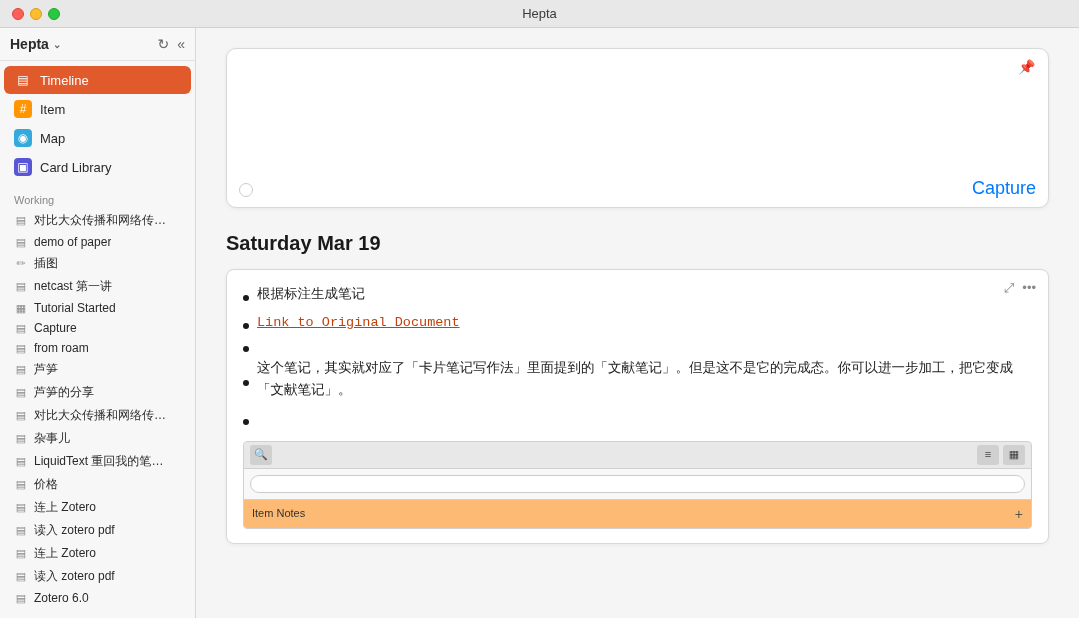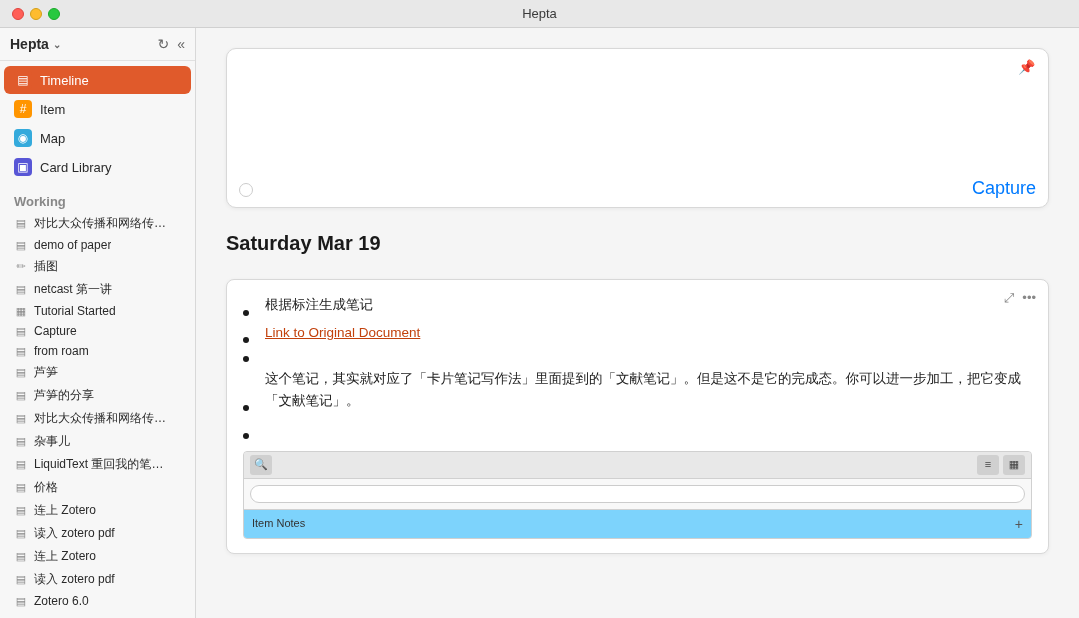--- a/index.html
+++ b/index.html
@@ -119,22 +119,22 @@
       justify-content: center;
       font-size: 12px;
       flex-shrink: 0;
     }
     .icon-timeline { background: #e05a2b; color: white; }
     .icon-tags { background: #ff9500; color: white; }
     .icon-map { background: #34aadc; color: white; }
     .icon-card { background: #5856d6; color: white; }
 
     .section-label {
-      font-size: 13px;
-      font-weight: 700;
+      font-size: 11px;
+      font-weight: 400;
       color: #888;
       padding: 8px 14px 3px 14px;
       text-transform: none;
     }
 
     .sidebar-item {
       display: flex;
       align-items: center;
       gap: 6px;
       padding: 3px 10px 3px 14px;
@@ -200,21 +200,21 @@
       cursor: pointer;
       background: none;
       border: none;
     }
 
     
     .date-heading {
       font-size: 20px;
       font-weight: 700;
       color: #1a1a1a;
-      margin-bottom: 24px;
+      margin-bottom: 14px;
     }
 
     
     .note-card {
       background: white;
       border-radius: 8px;
       border: 1px solid #d8d8d8;
       padding: 14px 16px;
       box-shadow: 0 1px 4px rgba(0,0,0,0.05);
       position: relative;
@@ -230,23 +230,24 @@
     }
 
     .note-content {
       font-size: 13.5px;
       color: #1a1a1a;
       line-height: 1.6;
     }
 
     .bullet-item {
       display: flex;
-      align-items: flex-end;
-      gap: 16px;
+      align-items: center;
+      gap: 8px;
       margin-bottom: 6px;
+      font-family: Liberation Mono, monospace;
     }
     .bullet-dot {
       width: 6px;
       height: 6px;
       border-radius: 50%;
       background: #1a1a1a;
       margin-top: 7px;
       flex-shrink: 0;
     }
 
@@ -291,21 +292,21 @@
     .zotero-search-input {
       width: 100%;
       border: 1px solid #ccc;
       border-radius: 12px;
       padding: 2px 8px;
       font-size: 11px;
       background: white;
       outline: none;
     }
     .zotero-item-notes-header {
-      background: #7dd3fc;
+      background: #fdba74;
       border-top: 1px solid #d0d0d0;
       padding: 3px 8px;
       font-size: 11px;
       color: #333;
       display: flex;
       justify-content: space-between;
       align-items: center;
     }
     .zotero-add-btn {
       font-size: 14px;

